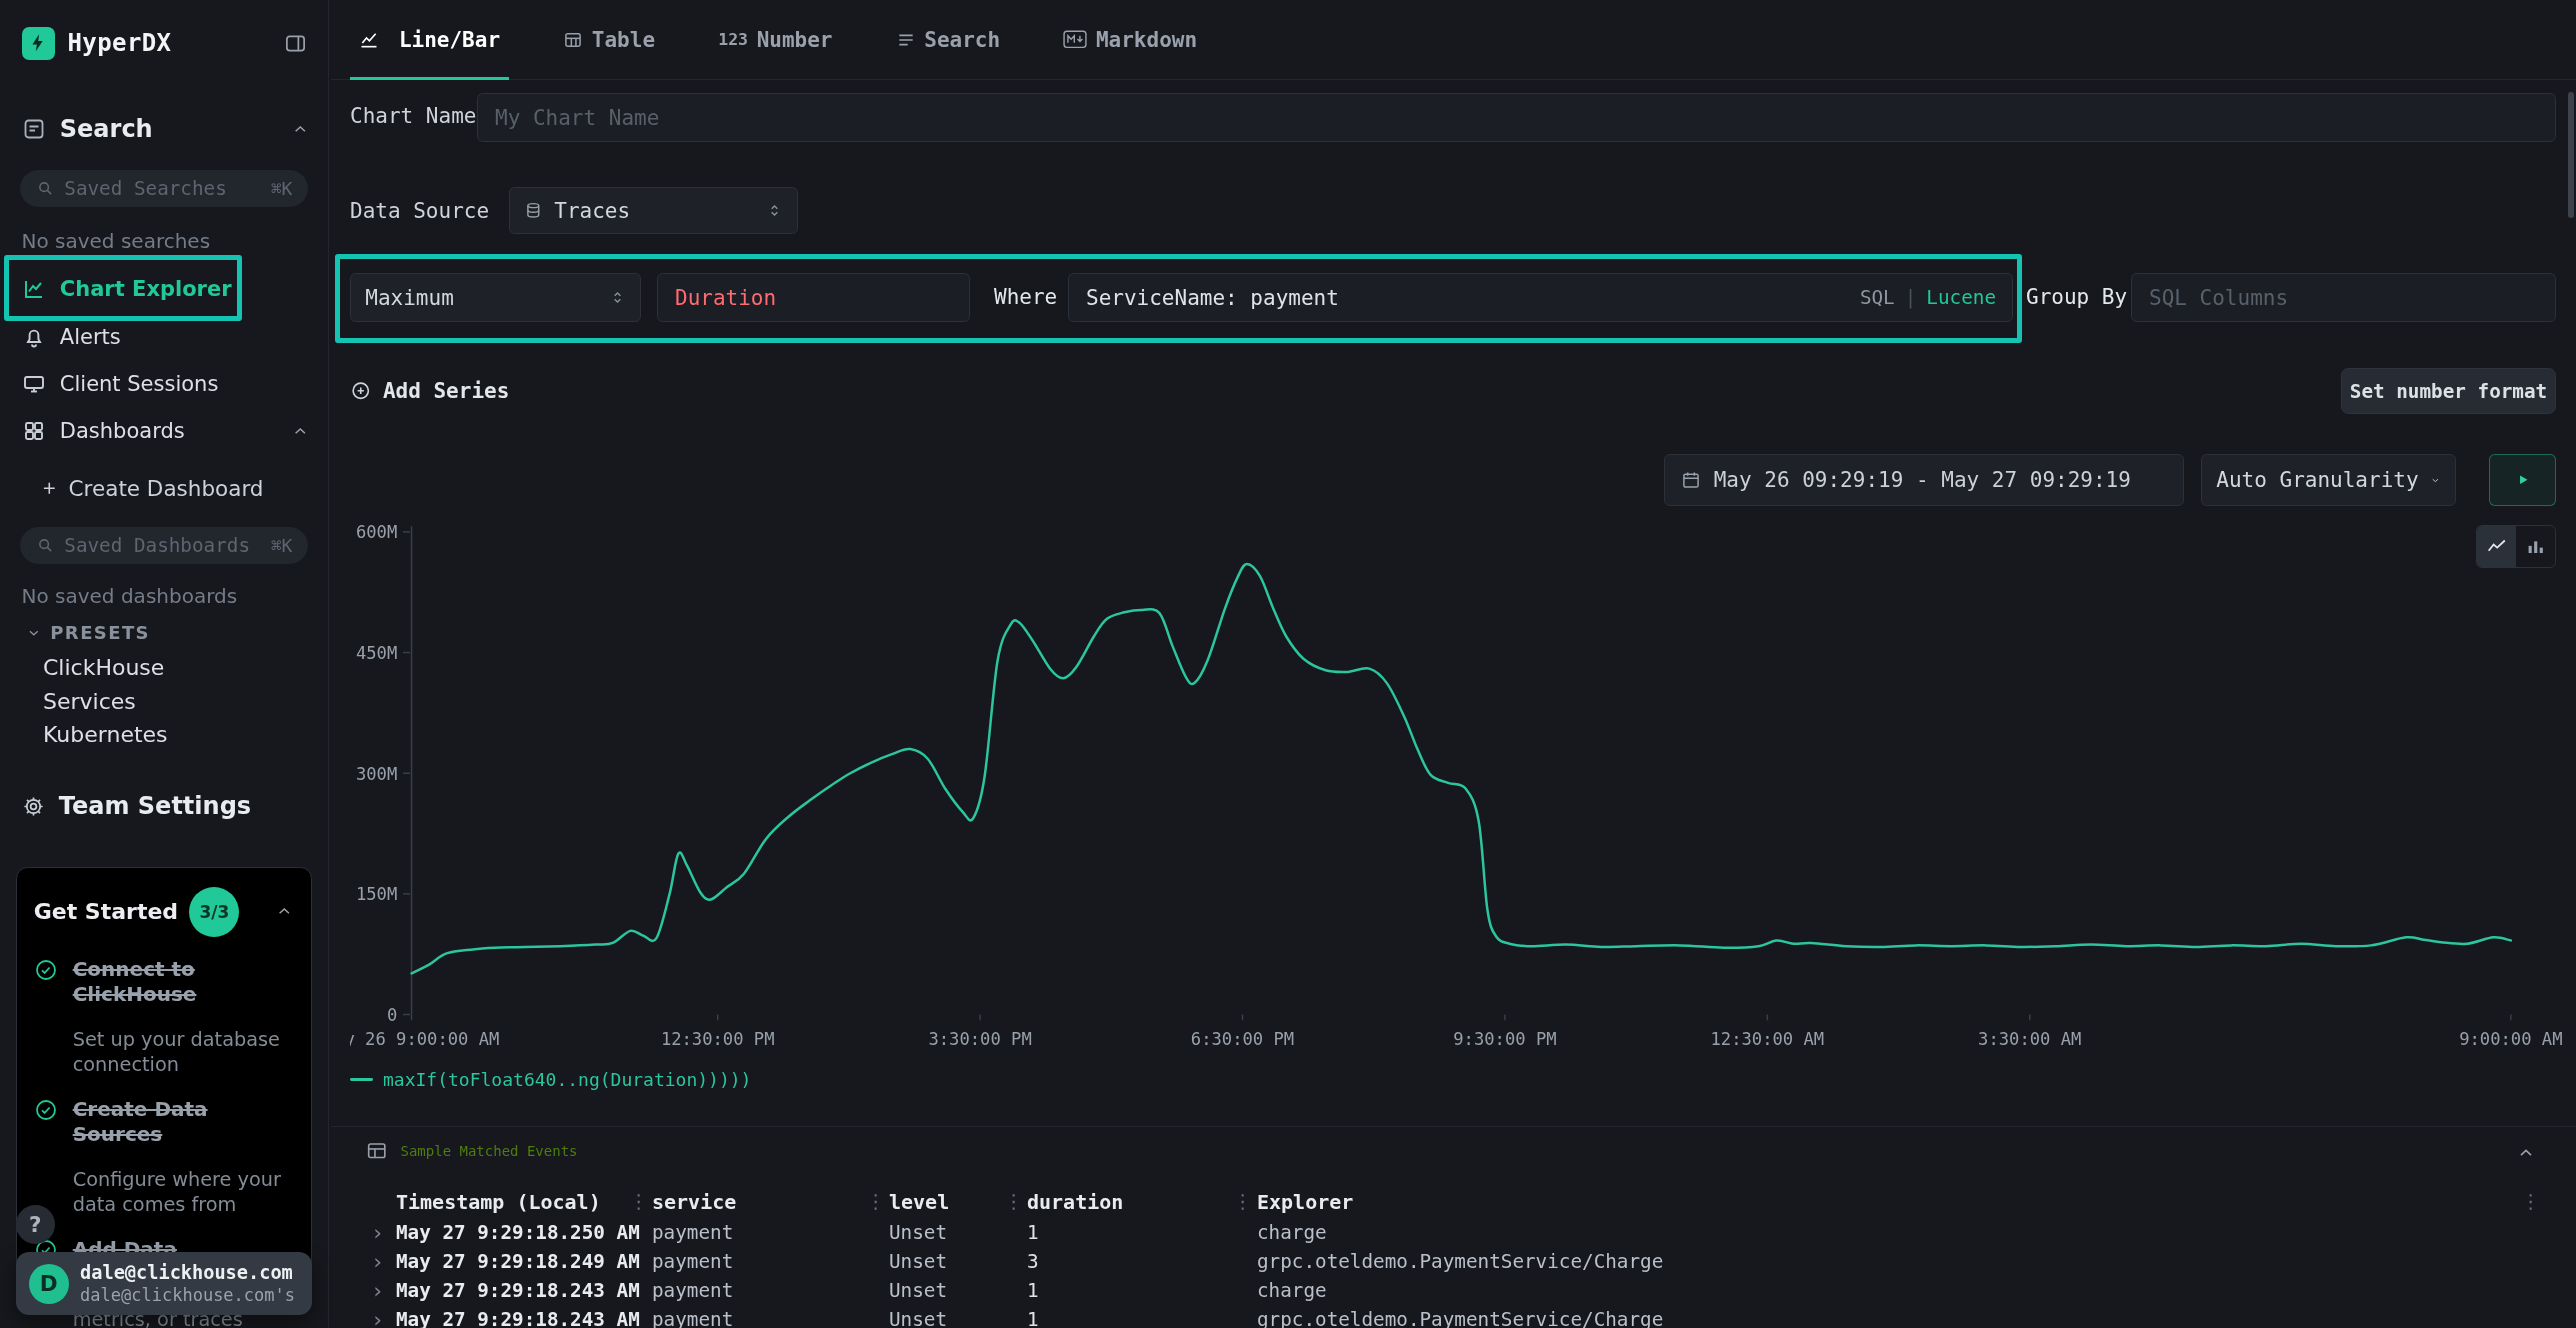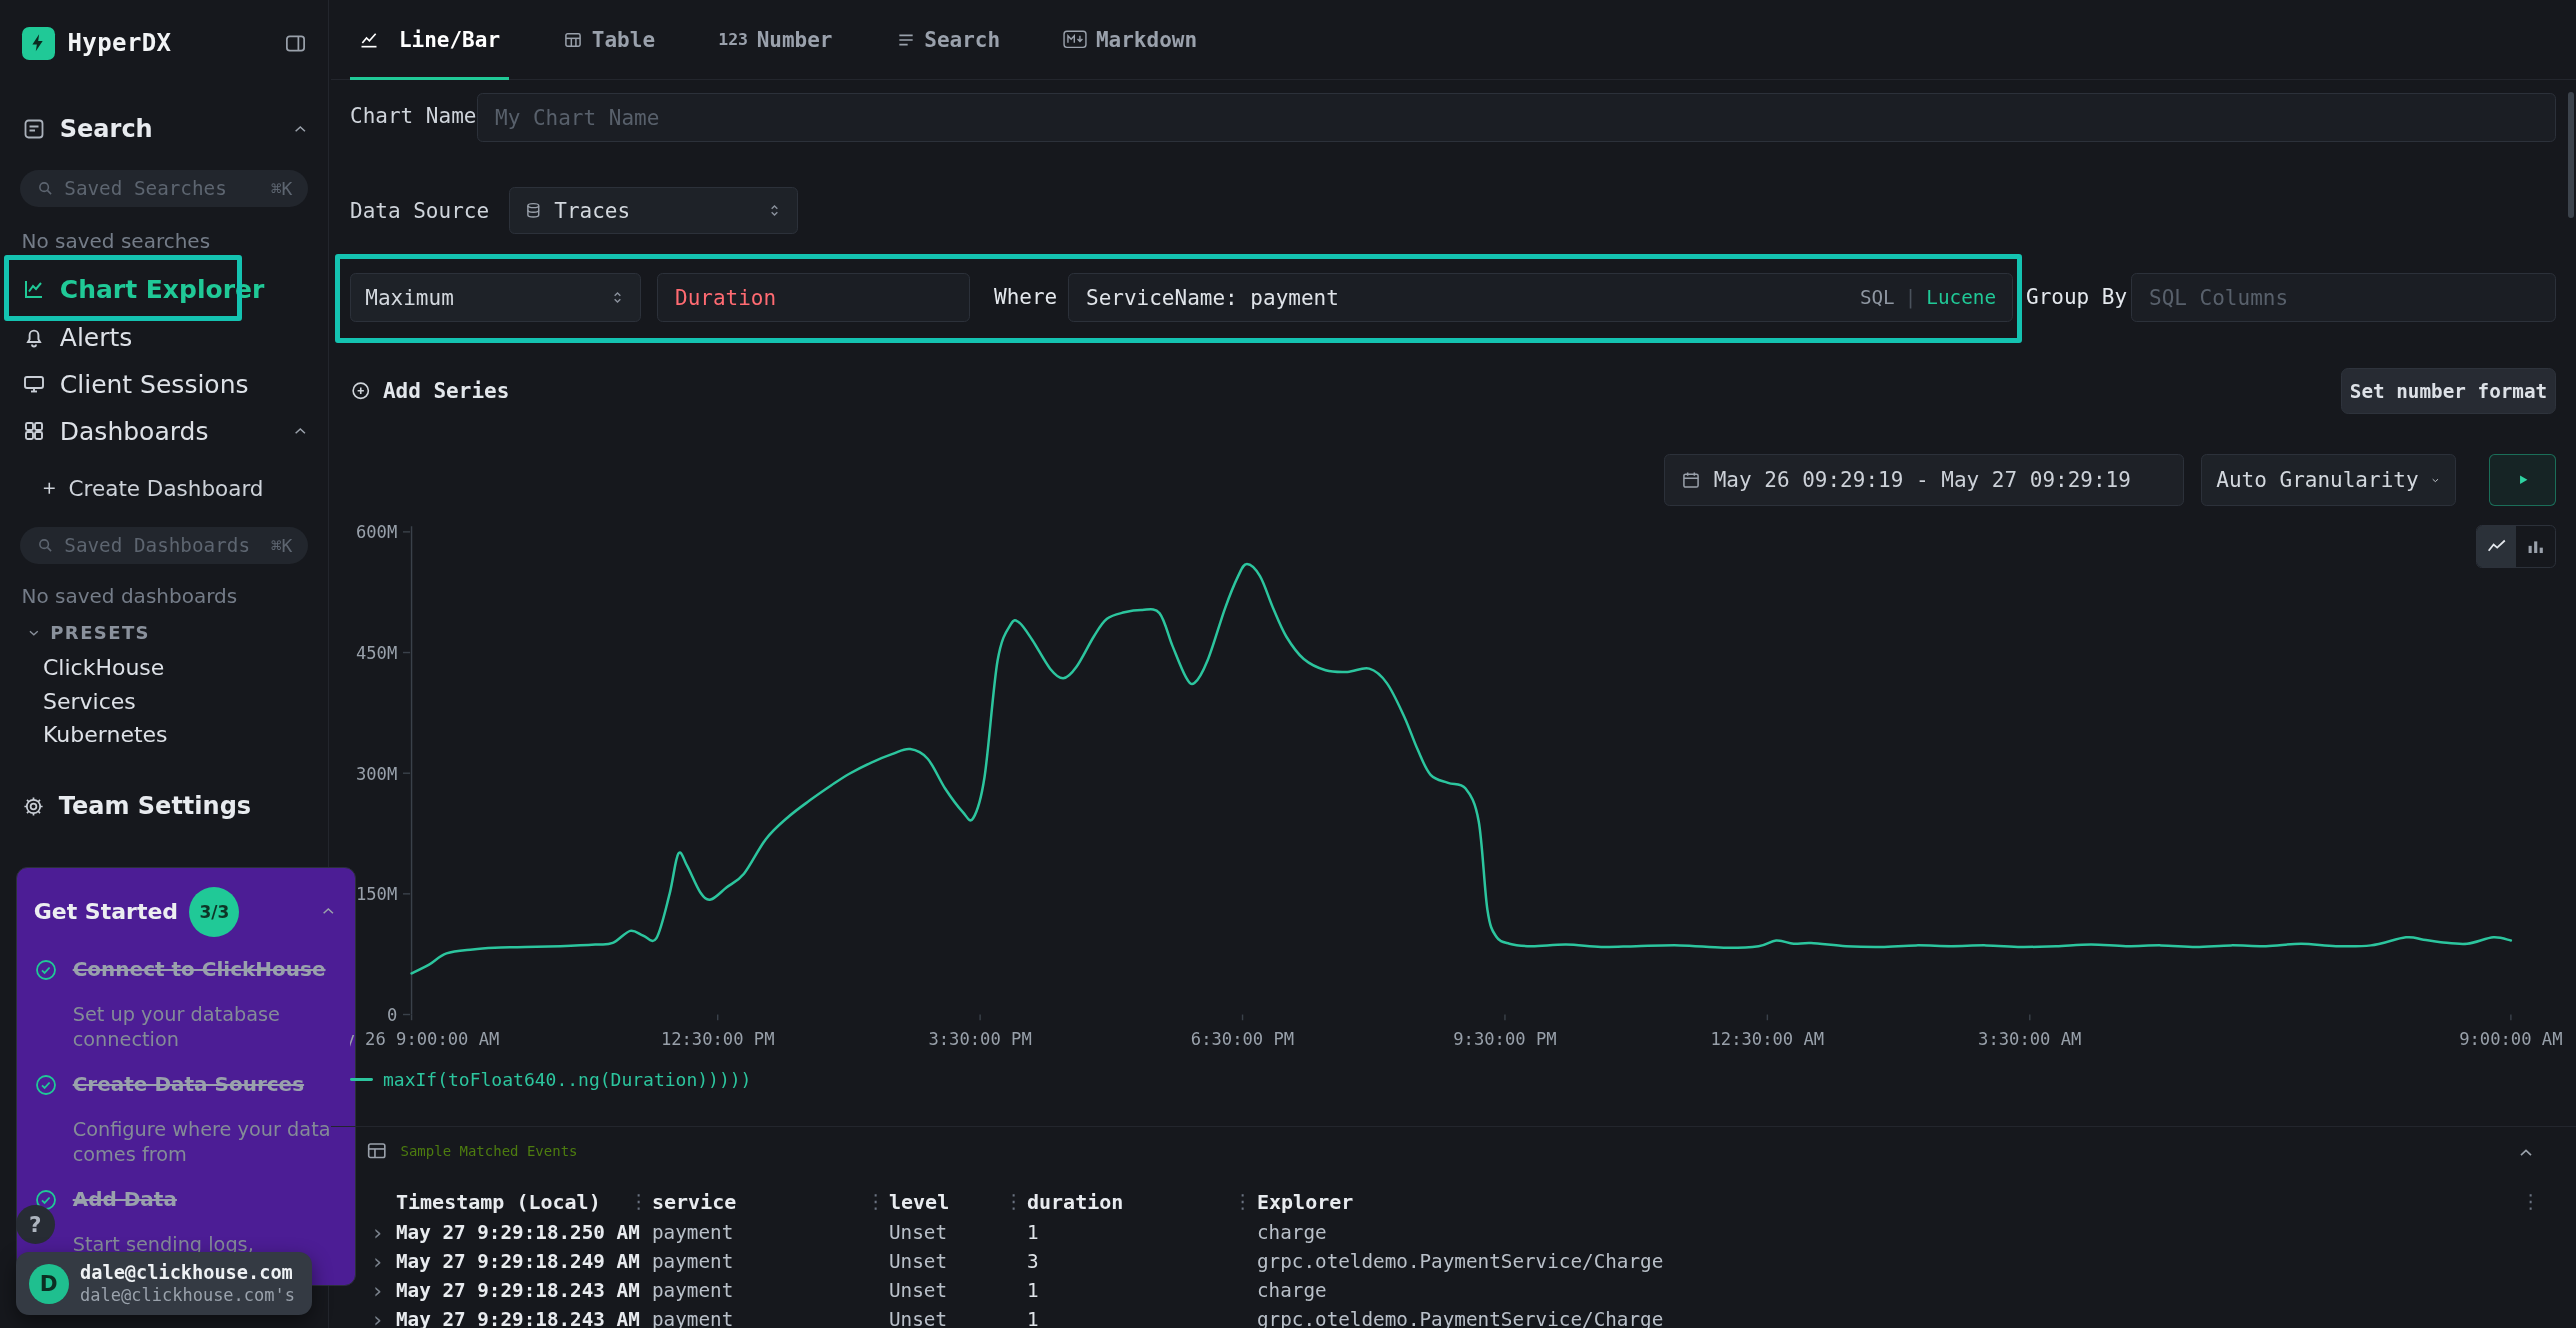--- a/index.html
+++ b/index.html
@@ -22,34 +22,34 @@
   .pill{position:absolute;left:20px;width:288px;height:37px;border-radius:18.6px;background:#22262d;display:flex;align-items:center;gap:10px;padding:0 15.7px;}
   #pill-searches{top:170px;}
   #pill-dashboards{top:527px;}
   .pill .ph{font-family:"DejaVu Sans Mono","Liberation Mono",monospace;font-size:19.3px;color:#5d6570;white-space:nowrap;}
   .pill .kbd{margin-left:auto;font-family:"DejaVu Sans Mono","Liberation Mono",monospace;font-size:18px;color:#5d6570;}
 
   .hint{position:absolute;left:21.5px;font-size:20px;color:#747c88;}
   #hint-searches{top:229px;}
   #hint-dashboards{top:584px;}
 
-  .nav-item{position:absolute;left:21.5px;right:18.6px;height:44px;display:flex;align-items:center;gap:14.3px;font-size:25px;font-weight:500;color:#dde1e7;}
+  .nav-item{position:absolute;left:21.5px;right:18.6px;height:44px;display:flex;align-items:center;gap:14.3px;font-size:21px;font-weight:500;color:#dde1e7;}
   #nav-chart-explorer{top:267px;color:#20c997;font-weight:700;}
   #nav-alerts{top:315px;}
   #nav-sessions{top:362px;}
   #nav-dashboards{top:409px;}
 
   #create-dashboard{position:absolute;left:40px;top:472px;height:33px;display:flex;gap:10px;align-items:center;font-size:21.5px;color:#cdd2d9;}
 
   #presets-row{position:absolute;left:26px;top:618px;height:29px;display:flex;gap:8.6px;align-items:center;font-size:18px;font-weight:600;color:#8a919c;letter-spacing:1.4px;}
   .preset-item{position:absolute;left:43px;height:33px;display:flex;align-items:center;font-size:22px;color:#dde1e7;}
   #preset-0{top:651px;}#preset-1{top:685px;}#preset-2{top:718px;}
 
   
-  #gs-card{position:absolute;left:15.7px;top:867px;width:340px;height:419px;background:#4c1d95;border:1.4px solid #2b3039;border-radius:11.4px;padding:18.6px 17px;}
+  #gs-card{position:absolute;left:15.7px;top:867px;width:296px;height:419px;background:#000000;border:1.4px solid #2b3039;border-radius:11.4px;padding:18.6px 17px;}
   .gs-hdr{display:flex;align-items:center;gap:11.4px;}
   .gs-title{font-size:22px;font-weight:700;color:#eceef1;}
   .gs-badge{font-size:17px;font-weight:700;color:#0e3527;background:#20c997;border-radius:715px;padding:15px 10px;}
   .gs-item{display:flex;gap:13px;margin-top:20px;}
   .gs-icon{flex:0 0 26px;padding-top:1.4px;}
   .gs-t{font-size:20px;font-weight:700;color:#99a1ac;text-decoration:line-through;line-height:1.25;}
   .gs-s{font-size:19.3px;color:#848c97;line-height:1.3;margin-top:20px;}
 
   #help-fab{position:absolute;left:15.7px;top:1205px;width:39px;height:39px;border-radius:50%;background:#272c34;color:#aeb5bf;
     font-size:21.5px;font-weight:600;display:flex;align-items:center;justify-content:center;z-index:4;}

